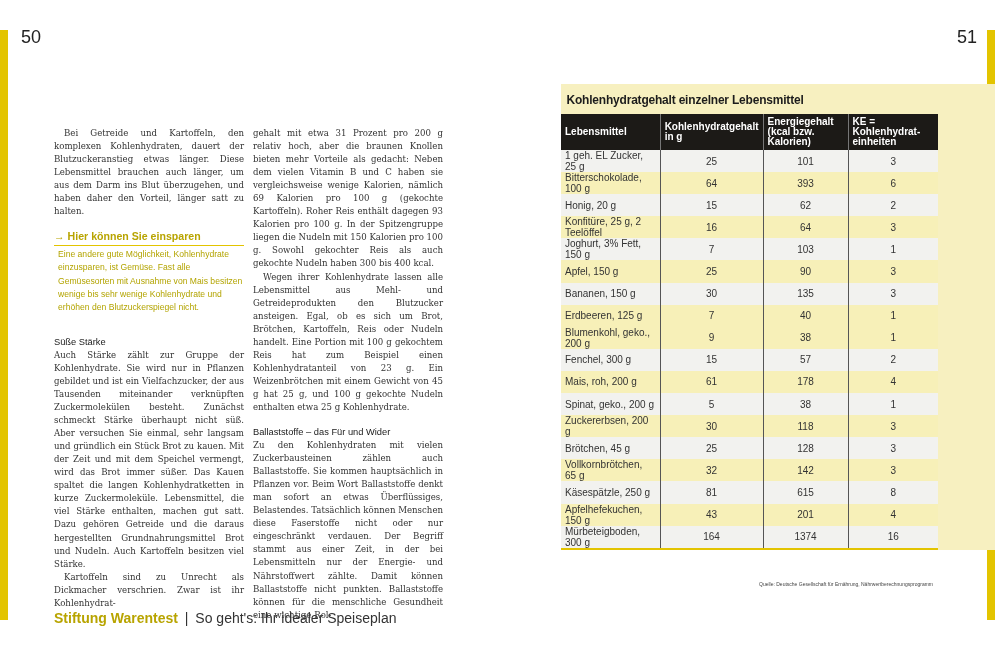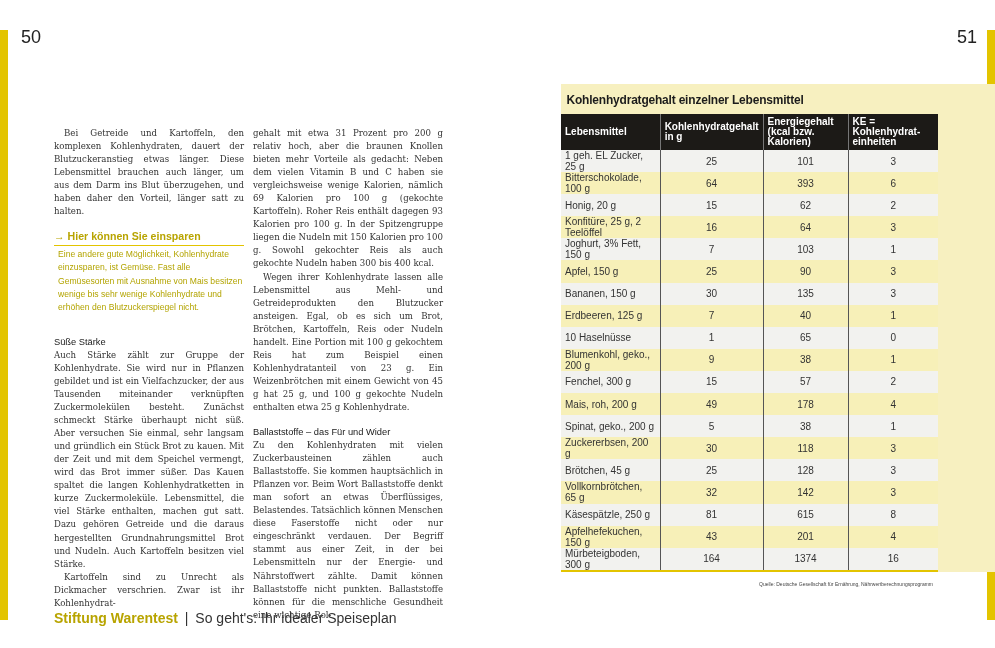--- a/index.html
+++ b/index.html
@@ -140,41 +140,35 @@
           <td class="num">30</td>
           <td class="num">135</td>
           <td class="num">3</td>
         </tr>
         <tr class="even">
           <td>Erdbeeren, 125 g</td>
           <td class="num">7</td>
           <td class="num">40</td>
           <td class="num">1</td>
         </tr>
-        <tr class="odd">
-          <td>10 Haselnüsse</td>
-          <td class="num">1</td>
-          <td class="num">65</td>
-          <td class="num">0</td>
-        </tr>
         <tr class="even">
           <td>Blumenkohl, geko., 200 g</td>
           <td class="num">9</td>
           <td class="num">38</td>
           <td class="num">1</td>
         </tr>
         <tr class="odd">
           <td>Fenchel, 300 g</td>
           <td class="num">15</td>
           <td class="num">57</td>
           <td class="num">2</td>
         </tr>
         <tr class="even">
           <td>Mais, roh, 200 g</td>
-          <td class="num">49</td>
+          <td class="num">61</td>
           <td class="num">178</td>
           <td class="num">4</td>
         </tr>
         <tr class="odd">
           <td>Spinat, geko., 200 g</td>
           <td class="num">5</td>
           <td class="num">38</td>
           <td class="num">1</td>
         </tr>
         <tr class="even">

